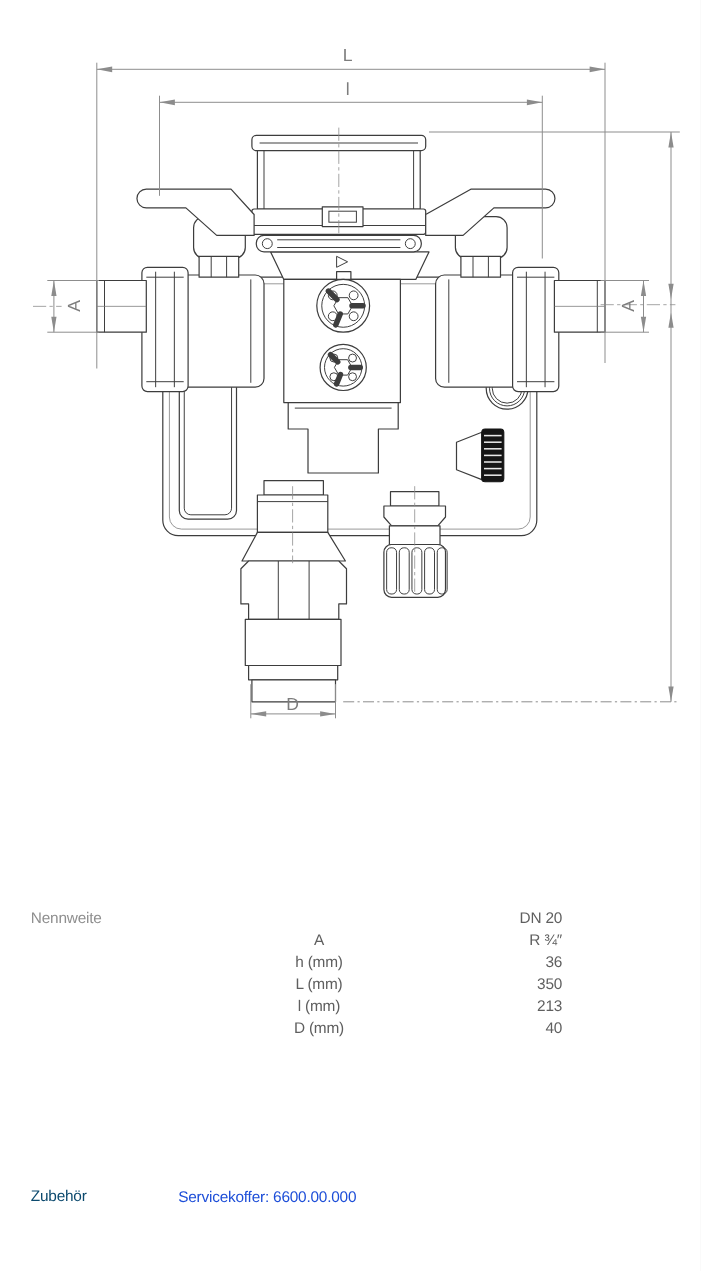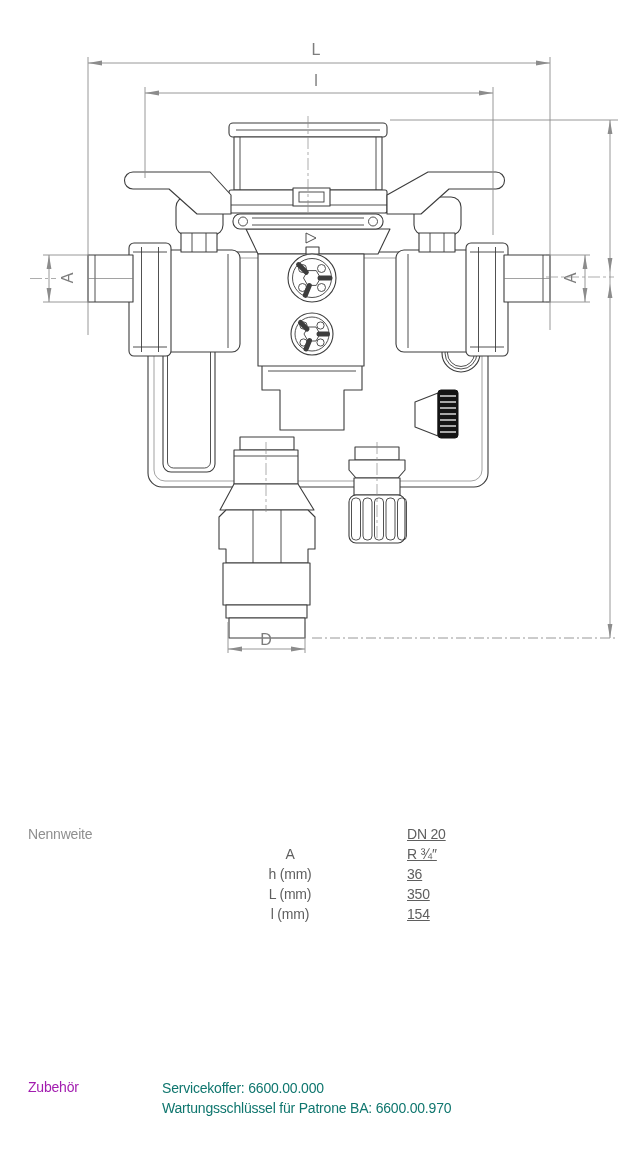--- a/index.html
+++ b/index.html
@@ -21,27 +21,27 @@
   .dimtext  { fill:#7d7d7d; font-size:16px; }
   .knurldark{ fill:#151515; stroke:#151515; }
   .knurlline{ stroke:#e9e9e9; stroke-width:1.4; }
 
   
   .spec { position:absolute; left:0; top:826px; width:637px;
           font-size:14px; letter-spacing:-0.2px; color:#5f5f5f; }
   .spec-row { position:relative; height:20px; }
   .spec-cap   { position:absolute; left:28px;  top:0; color:#8f8f8f; }
   .spec-param { position:absolute; left:238px; top:0; width:104px; text-align:center; }
-  .spec-val   { position:absolute; left:407px; top:0; width:104px; text-align:left;text-decoration:underline; }
+  .spec-val   { position:absolute; left:407px; top:0; width:104px; text-align:right; }
 
   
   .acc { position:absolute; left:0; top:1078px; width:637px;
          font-size:14px; letter-spacing:-0.2px; }
-  .acc-cap  { position:absolute; left:28px; top:1px; color:#a21caf; }
-  .acc-lines{ position:absolute; left:162px; top:0; color:#0f766e; line-height:20px; }
+  .acc-cap  { position:absolute; left:28px; top:1px; color:#0c4a6e; }
+  .acc-lines{ position:absolute; left:162px; top:0; color:#1d4ed8; line-height:20px; }
 </style>
 </head>
 <body>
 
 <div class="page">
 
   <svg width="637" height="700" viewBox="0 0 637 700" style="position:absolute;left:0;top:0;">
 
     <g>
       <rect class="part" x="148" y="252" width="340" height="235" rx="14"></rect>
@@ -284,25 +284,29 @@
       <span class="spec-val">36</span>
     </div>
     <div class="spec-row">
       <span class="spec-cap"></span>
       <span class="spec-param">L (mm)</span>
       <span class="spec-val">350</span>
     </div>
     <div class="spec-row">
       <span class="spec-cap"></span>
       <span class="spec-param">l (mm)</span>
-      <span class="spec-val">154</span>
+      <span class="spec-val">213</span>
+    </div>
+    <div class="spec-row">
+      <span class="spec-cap"></span>
+      <span class="spec-param">D (mm)</span>
+      <span class="spec-val">40</span>
     </div>
   </div>
 
   <div class="acc">
     <span class="acc-cap">Zubehör</span>
     <div class="acc-lines">
       <div>Servicekoffer: 6600.00.000</div>
-      <div>Wartungsschlüssel für Patrone BA: 6600.00.970</div>
     </div>
   </div>
 
 </div>
 
 </body></html>

